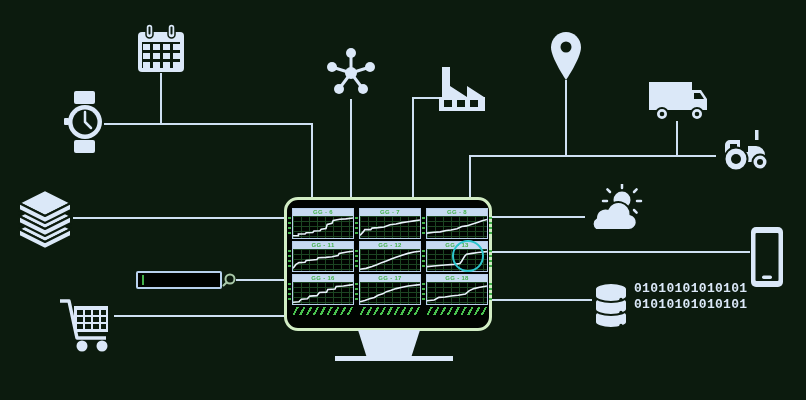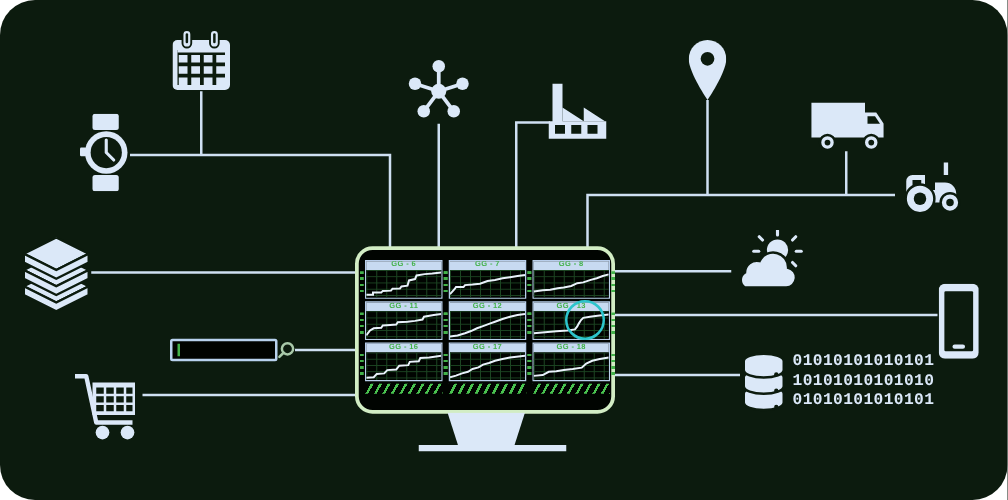--- a/index.html
+++ b/index.html
@@ -1,20 +1,19 @@
 <!DOCTYPE html>
 <html style="--bg: #0c1b0e; --icon: #dbe8f8; --line: #cfe0f2; --monitor_border: #d2edc4; --screen: #010401; --chart_frame: #b9cfec; --chart_header: #c7daf1; --grid: #1c4522; --plot_line: #e9f2fb; --green: #43b24a; --green2: #49c24f; --cyan: #2cc5cc; --search_border: #b9d2ee; --magnifier: #a9c9a9;"><head>
 <meta charset="utf-8">
 <style>
   html,body{margin:0;padding:0;}
   #stage{
     position:relative; width:806px; height:400px; overflow:hidden;
     background:var(--bg,#0c1b0e);
     font-family:"Liberation Sans", sans-serif;
-    border-radius:28px;
   }
   svg{display:block;}
   .abs{position:absolute;}
   .fill-i{fill:var(--icon,#dbe8f8);}
   .fill-b{fill:var(--bg,#0c1b0e);}
   .st-i{stroke:var(--icon,#dbe8f8);fill:none;}
   .st-b{stroke:var(--bg,#0c1b0e);}
   #connectors path{stroke:var(--line,#cfe0f2);stroke-width:2;fill:none;}
 
   
@@ -269,21 +268,20 @@
     </g>
     <g class="fill-b">
       <circle cx="28" cy="18.5" r="1.7"></circle>
         <circle cx="28" cy="31.5" r="1.7"></circle>
         <circle cx="28" cy="44.5" r="1.7"></circle>
     </g>
   </svg>
 
   <div class="abs" id="binary">
     <div>01010101010101</div>
-    <div>10101010101010</div>
     <div>01010101010101</div>
   </div>
 
   <div class="abs" id="monitor">
     <div id="chart-grid">
 
       <div class="chart">
         <div class="tickL"></div>
           <div class="tickR"></div>
         <div class="hdr">GG - 6</div>

